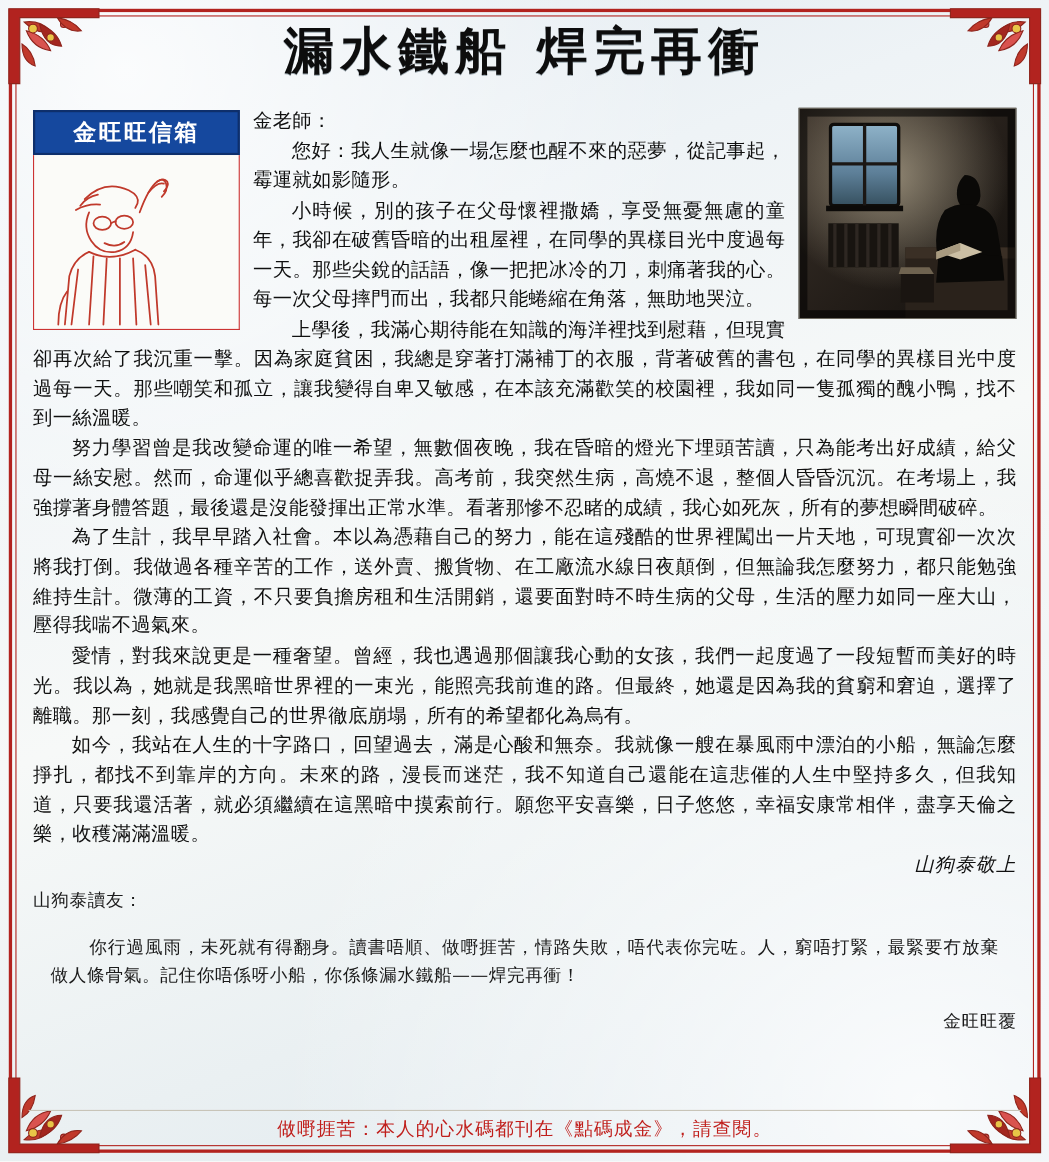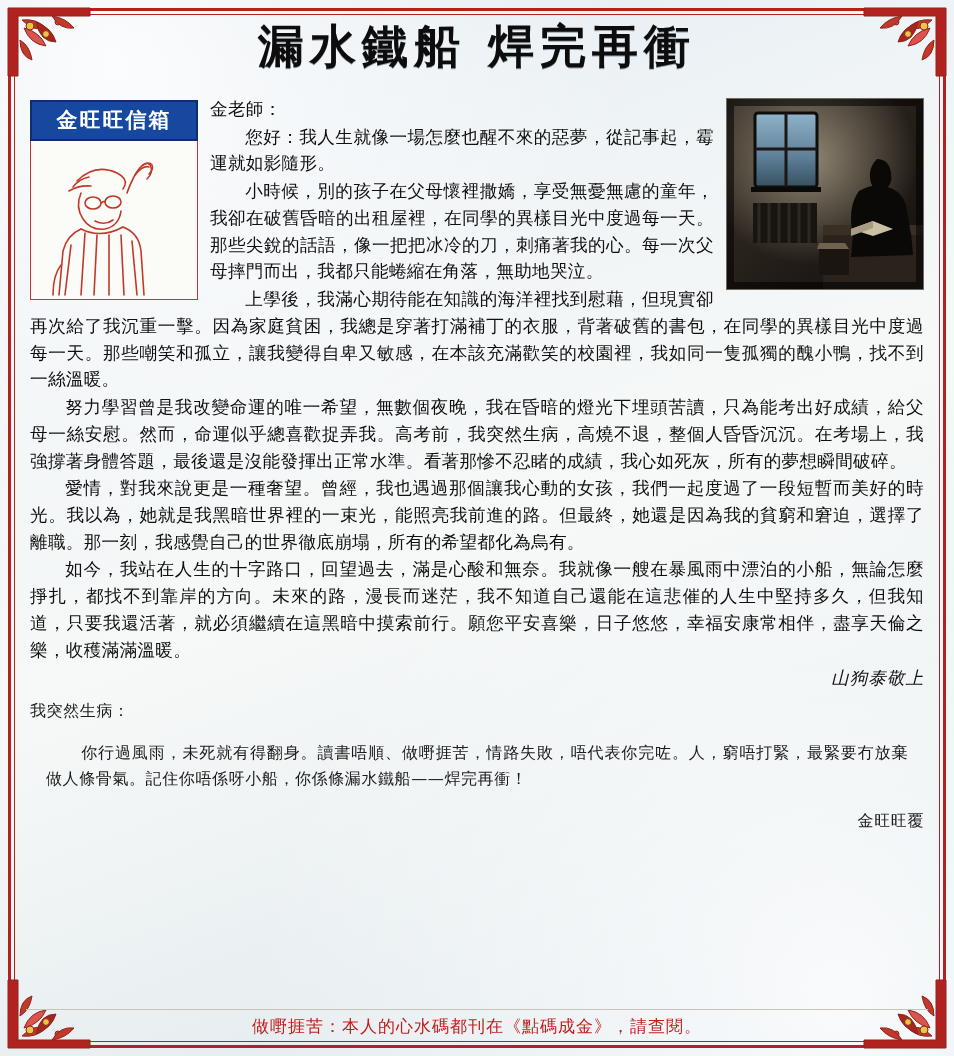--- a/index.html
+++ b/index.html
@@ -47,21 +47,21 @@
     letter-spacing:6px;
     color:#0d0d0d;
     text-shadow:0 1px 0 #9aa6ad;
   }
   
   .content{
     position:absolute;left:30px;right:30px;top:96px;bottom:60px;
   }
   
   .badge{
-    float:left;width:168px;margin:4px 12px 6px 0;
+    float:left;width:188px;margin:4px 12px 6px 0;
   }
   .badge-title{
     background:#15489e;color:#fff;
     font-family:"DejaVu Serif","Liberation Serif",serif;
     font-weight:bold;font-size:21px;letter-spacing:2px;
     text-align:center;padding:4px 2px 5px;
     border:2px solid #0e2f6b;
   }
   .badge-art{
     border:1px solid #c33;border-top:none;
@@ -273,27 +273,28 @@
         <rect x="0" y="0" width="196" height="190" fill="none" stroke="rgba(0,0,0,0.55)" stroke-width="14"></rect>
       </svg>
     </div>
 
     <div class="article">
       <p class="noind">金老師：</p>
       <p>您好：我人生就像一場怎麼也醒不來的惡夢，從記事起，霉運就如影隨形。</p>
       <p>小時候，別的孩子在父母懷裡撒嬌，享受無憂無慮的童年，我卻在破舊昏暗的出租屋裡，在同學的異樣目光中度過每一天。那些尖銳的話語，像一把把冰冷的刀，刺痛著我的心。每一次父母摔門而出，我都只能蜷縮在角落，無助地哭泣。</p>
       <p>上學後，我滿心期待能在知識的海洋裡找到慰藉，但現實卻再次給了我沉重一擊。因為家庭貧困，我總是穿著打滿補丁的衣服，背著破舊的書包，在同學的異樣目光中度過每一天。那些嘲笑和孤立，讓我變得自卑又敏感，在本該充滿歡笑的校園裡，我如同一隻孤獨的醜小鴨，找不到一絲溫暖。</p>
       <p>努力學習曾是我改變命運的唯一希望，無數個夜晚，我在昏暗的燈光下埋頭苦讀，只為能考出好成績，給父母一絲安慰。然而，命運似乎總喜歡捉弄我。高考前，我突然生病，高燒不退，整個人昏昏沉沉。在考場上，我強撐著身體答題，最後還是沒能發揮出正常水準。看著那慘不忍睹的成績，我心如死灰，所有的夢想瞬間破碎。</p>
+      <p>為了生計，我早早踏入社會。本以為憑藉自己的努力，能在這殘酷的世界裡闖出一片天地，可現實卻一次次將我打倒。我做過各種辛苦的工作，送外賣、搬貨物、在工廠流水線日夜顛倒，但無論我怎麼努力，都只能勉強維持生計。微薄的工資，不只要負擔房租和生活開銷，還要面對時不時生病的父母，生活的壓力如同一座大山，壓得我喘不過氣來。</p>
       <p>愛情，對我來說更是一種奢望。曾經，我也遇過那個讓我心動的女孩，我們一起度過了一段短暫而美好的時光。我以為，她就是我黑暗世界裡的一束光，能照亮我前進的路。但最終，她還是因為我的貧窮和窘迫，選擇了離職。那一刻，我感覺自己的世界徹底崩塌，所有的希望都化為烏有。</p>
       <p>如今，我站在人生的十字路口，回望過去，滿是心酸和無奈。我就像一艘在暴風雨中漂泊的小船，無論怎麼掙扎，都找不到靠岸的方向。未來的路，漫長而迷茫，我不知道自己還能在這悲催的人生中堅持多久，但我知道，只要我還活著，就必須繼續在這黑暗中摸索前行。願您平安喜樂，日子悠悠，幸福安康常相伴，盡享天倫之樂，收穫滿滿溫暖。</p>
       <div class="sign">山狗泰敬上</div>
     </div>
 
     <div class="reply">
-      <p class="salute">我突然生病：</p>
+      <p class="salute">山狗泰讀友：</p>
       <p class="rtext">你行過風雨，未死就有得翻身。讀書唔順、做嘢捱苦，情路失敗，唔代表你完咗。人，窮唔打緊，最緊要冇放棄做人條骨氣。記住你唔係呀小船，你係條漏水鐵船——焊完再衝！</p>
       <div class="rsign">金旺旺覆</div>
     </div>
   </div>
 
   <div class="hr-red"></div>
   <div class="footnote">做嘢捱苦：本人的心水碼都刊在《點碼成金》，請查閱。</div>
 
 </div>
 

